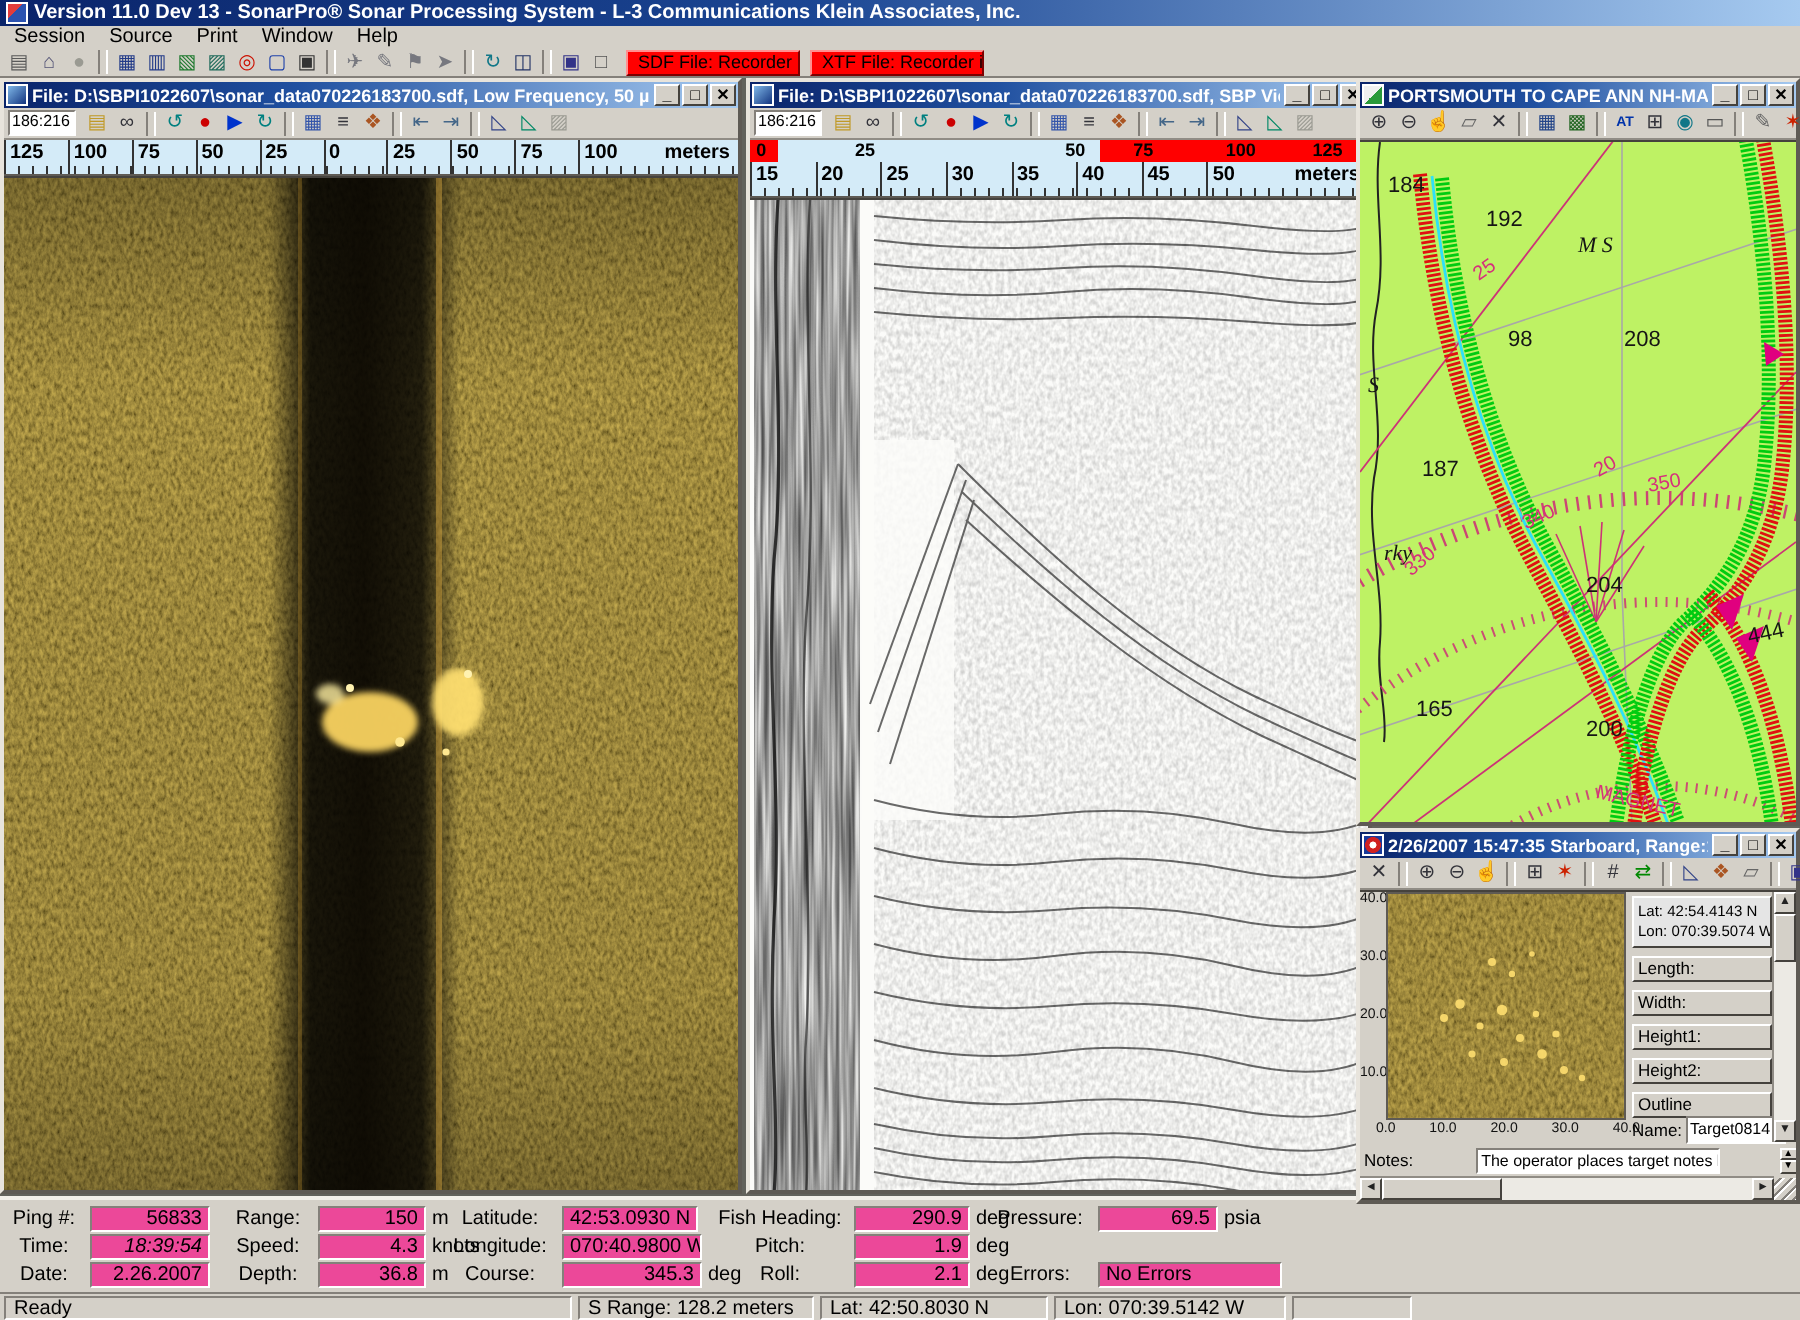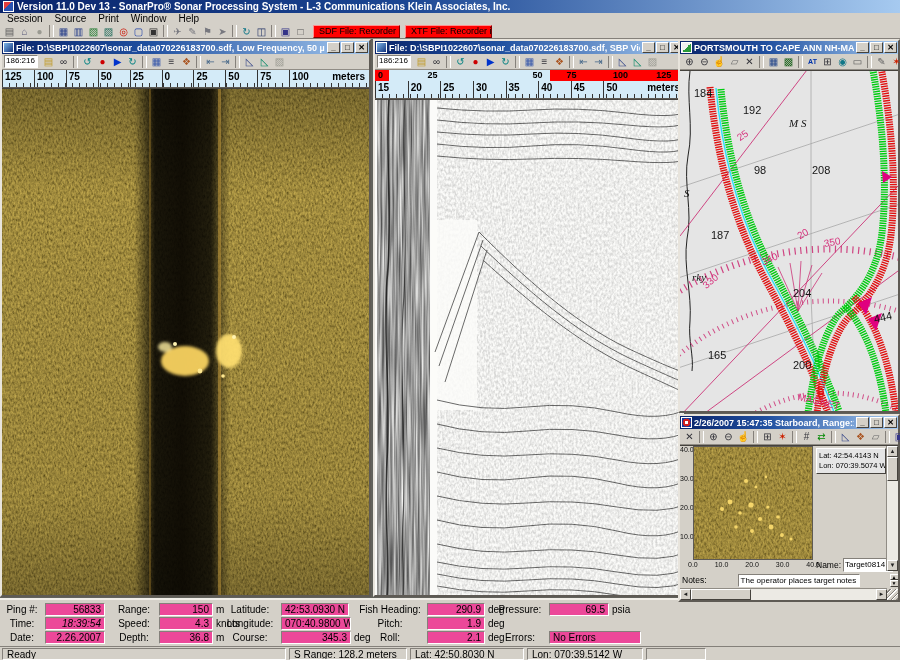--- a/index.html
+++ b/index.html
@@ -31,21 +31,21 @@
   .hruler::after{content:"";position:absolute;left:0;right:0;bottom:0;height:4px;background:repeating-linear-gradient(90deg,#333 0 1px,transparent 1px 7px);}
   .rrow{display:flex;flex:1;}
   .rcell{flex:1;border-left:1px solid #333;padding-left:2px;line-height:14px;box-sizing:border-box;}
   .runit{width:44px;text-align:right;padding-right:4px;line-height:14px;}
   .redruler{position:relative;height:11px;flex:none;background:#ff0000;font-size:9px;font-weight:bold;}
   .blueseg{position:absolute;top:0;bottom:0;background:#d4ebf8;}
   .rlabel{position:absolute;top:0;line-height:11px;color:#000;}
   .wcontent{position:relative;flex:1;background:#000;border-top:1px solid #45423d;overflow:hidden;}
   .wcontent svg{position:absolute;left:0;top:0;}
   
-  #mapcontent{background:#e5e5e5;}
+  #mapcontent{background:#bef264;}
   .maplbl{position:absolute;font-size:11px;color:#151515;white-space:nowrap;transform-origin:left center;}
   .maplbl.p{color:#d6307c;font-size:10px;}
   .maplbl.i{font-style:italic;font-family:"Liberation Serif",serif;}
   
   .tgtcontent{background:#d4d0c8;}
   .tgt-vruler{position:absolute;left:0;top:0;width:13px;height:114px;font-size:7px;color:#111;}
   .tgt-vruler span{position:absolute;}
   .tgt-img{position:absolute;left:13px;top:0;width:120px;height:114px;border:1px solid #5e5a54;box-sizing:border-box;overflow:hidden;}
   .tgt-hruler{position:absolute;left:8px;top:115px;width:132px;display:flex;justify-content:space-between;font-size:7px;color:#111;}
   .tgt-fields{position:absolute;left:136px;top:2px;width:70px;}
@@ -468,20 +468,23 @@
           <span>30.0</span>
           <span>40.0</span>
         </div>
       <div class="tgt-fields">
         <div class="latlon">
           <span>Lat:</span>
           <span>42:54.4143 N</span><br>
           <span>Lon:</span>
           <span>070:39.5074 W</span>
         </div>
+        <span>
+          
+        <button class="tgt-btn">Length:</button><button class="tgt-btn">Width:</button><button class="tgt-btn">Height1:</button><button class="tgt-btn">Height2:</button><button class="tgt-btn">Outline</button></span>
       </div>
       <div class="namerow">
         <span>Name:</span>
         <span class="namebox">Target0814</span>
       </div>
       <div class="notesrow">
         <span>Notes:</span>
         <span class="notesbox">The operator places target notes here. Multiple lines</span>
         <span class="spinner">
             <span>▲</span>

